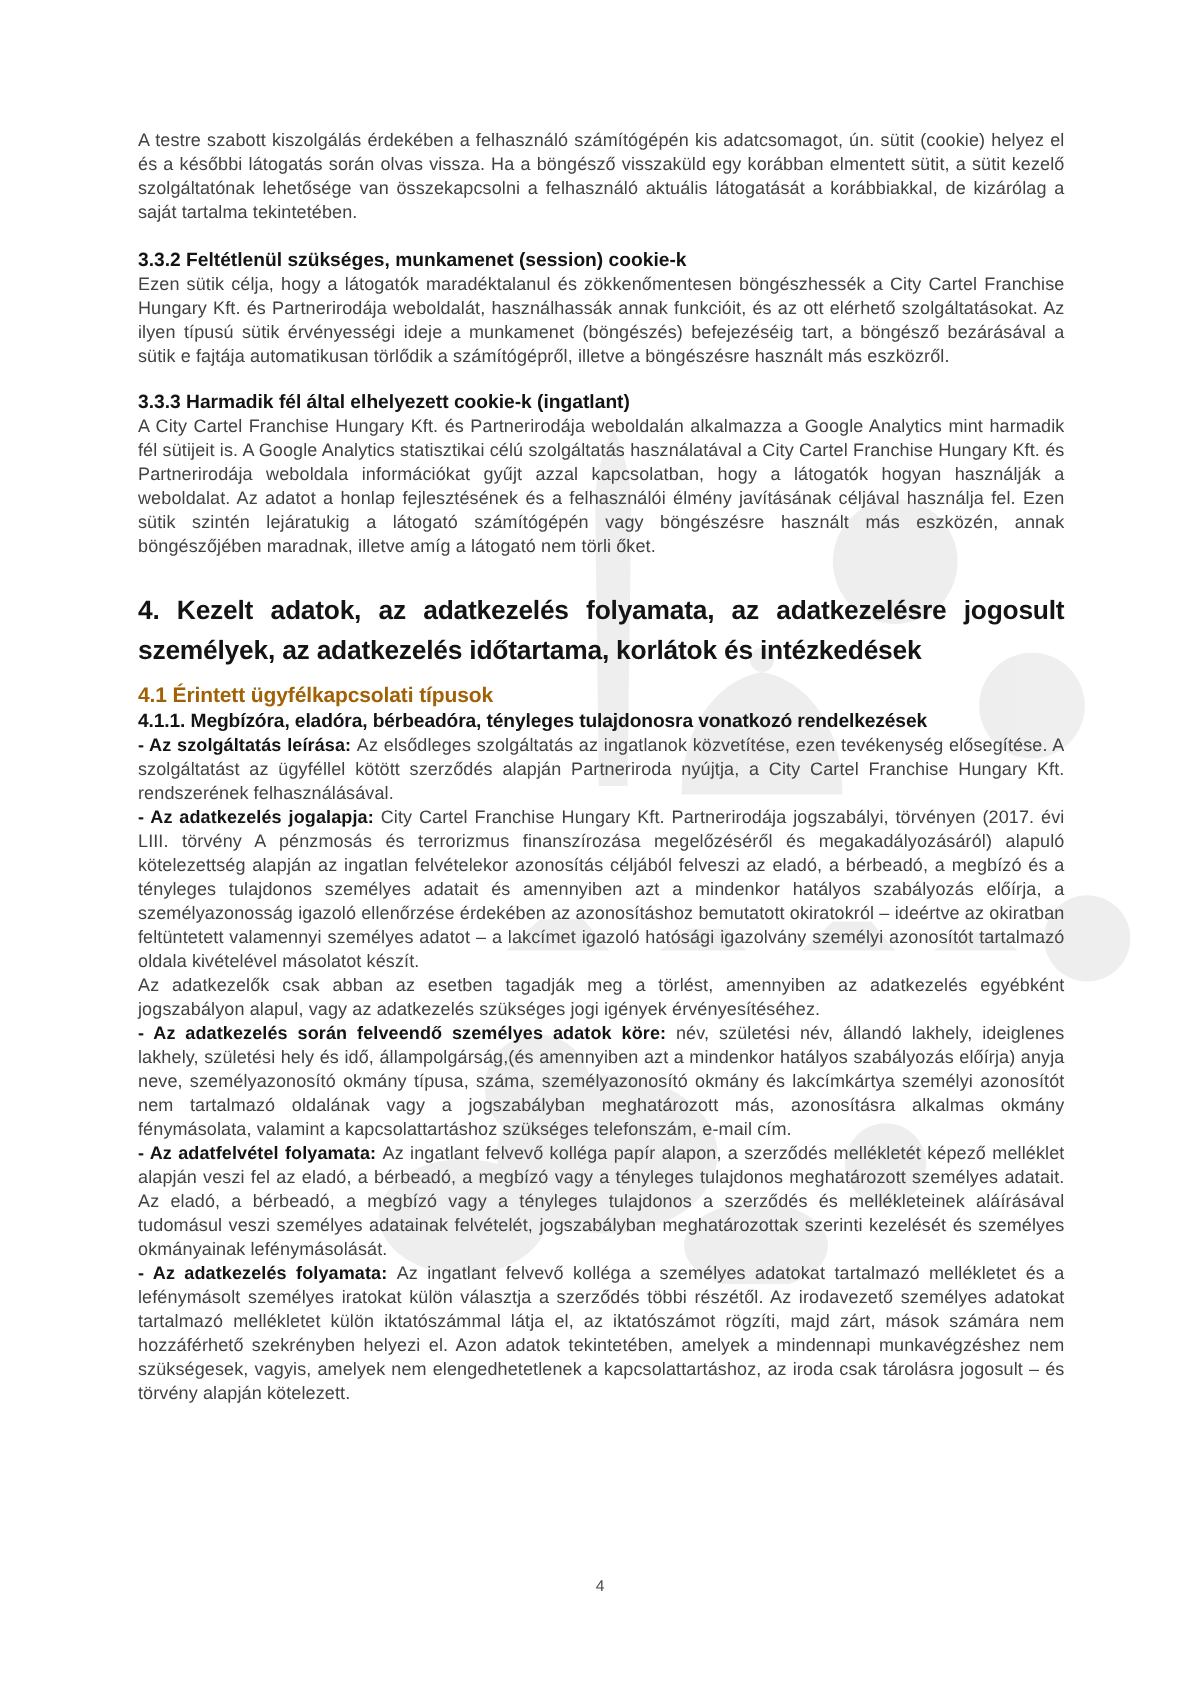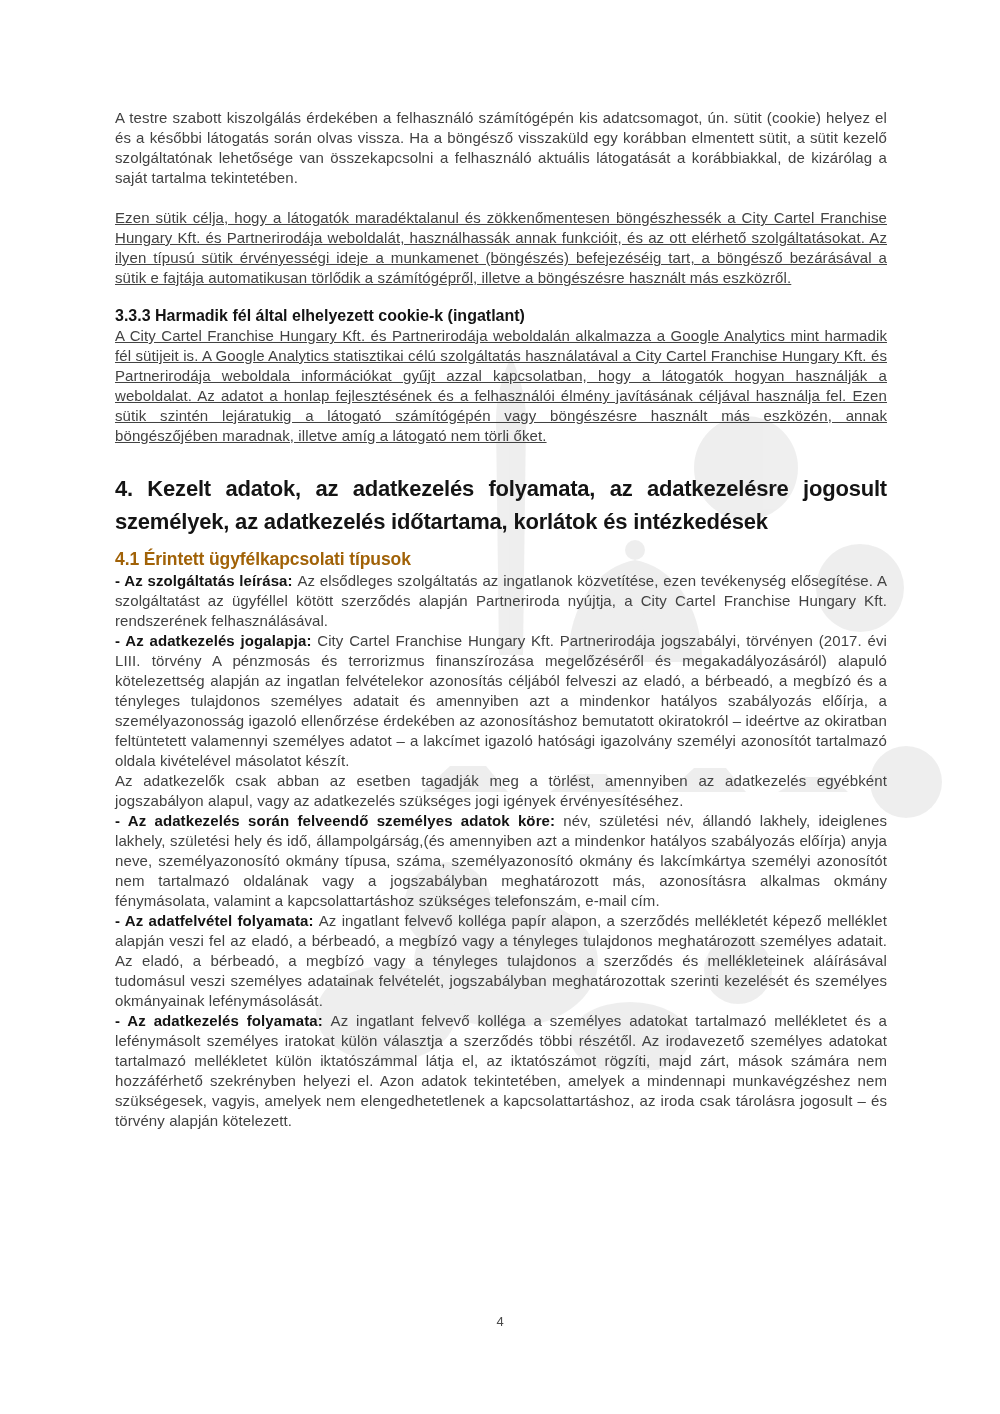--- a/index.html
+++ b/index.html
@@ -35,21 +35,21 @@
   .intro{margin:0 0 20px 0;}
   .sec-heading{
     font-size:16px;
     line-height:20px;
     font-weight:700;
     color:#141414;
     margin:0;
     text-align:left;
     letter-spacing:0;
   }
-  .sec-body{margin:0 0 18px 0;text-decoration:underline;}
+  .sec-body{margin:0 0 18px 0;}
   .chapter-heading{
     font-size:22px;
     line-height:33px;
     font-weight:700;
     color:#141414;
     margin:26px 0 10px 0;
     text-align:justify;
     letter-spacing:-0.2px;
   }
   .section-heading{
@@ -111,28 +111,30 @@
       <ellipse cx="206" cy="612" rx="92" ry="66"></ellipse>
       <ellipse cx="86" cy="664" rx="70" ry="48"></ellipse>
       <ellipse cx="330" cy="688" rx="60" ry="36"></ellipse>
     </g>
   </svg>
 
   <div class="content">
 
     <p class="intro">A testre szabott kiszolgálás érdekében a felhasználó számítógépén kis adatcsomagot, ún. sütit (cookie) helyez el és a későbbi látogatás során olvas vissza. Ha a böngésző visszaküld egy korábban elmentett sütit, a sütit kezelő szolgáltatónak lehetősége van összekapcsolni a felhasználó aktuális látogatását a korábbiakkal, de kizárólag a saját tartalma tekintetében.</p>
 
+    <h3 class="sec-heading">3.3.2 Feltétlenül szükséges, munkamenet (session) cookie-k</h3>
     <p class="sec-body">Ezen sütik célja, hogy a látogatók maradéktalanul és zökkenőmentesen böngészhessék a City Cartel Franchise Hungary Kft. és Partnerirodája weboldalát, használhassák annak funkcióit, és az ott elérhető szolgáltatásokat. Az ilyen típusú sütik érvényességi ideje a munkamenet (böngészés) befejezéséig tart, a böngésző bezárásával a sütik e fajtája automatikusan törlődik a számítógépről, illetve a böngészésre használt más eszközről.</p>
 
     <h3 class="sec-heading">3.3.3 Harmadik fél által elhelyezett cookie-k (ingatlant)</h3>
     <p class="sec-body">A City Cartel Franchise Hungary Kft. és Partnerirodája weboldalán alkalmazza a Google Analytics mint harmadik fél sütijeit is. A Google Analytics statisztikai célú szolgáltatás használatával a City Cartel Franchise Hungary Kft. és Partnerirodája weboldala információkat gyűjt azzal kapcsolatban, hogy a látogatók hogyan használják a weboldalat. Az adatot a honlap fejlesztésének és a felhasználói élmény javításának céljával használja fel. Ezen sütik szintén lejáratukig a látogató számítógépén vagy böngészésre használt más eszközén, annak böngészőjében maradnak, illetve amíg a látogató nem törli őket.</p>
 
     <h1 class="chapter-heading">4. Kezelt adatok, az adatkezelés folyamata, az adatkezelésre jogosult személyek, az adatkezelés időtartama, korlátok és intézkedések</h1>
 
     <h2 class="section-heading">4.1 Érintett ügyfélkapcsolati típusok</h2>
+    <h3 class="subsection-heading">4.1.1.  Megbízóra, eladóra, bérbeadóra, tényleges tulajdonosra vonatkozó rendelkezések</h3>
 
     <div class="paragraph-list">
   <p><b>- Az szolgáltatás leírása: </b><span>Az elsődleges szolgáltatás az ingatlanok közvetítése, ezen tevékenység elősegítése. A szolgáltatást az ügyféllel kötött szerződés alapján Partneriroda nyújtja, a City Cartel Franchise Hungary Kft. rendszerének felhasználásával.</span></p>
 
   <p><b>- Az adatkezelés jogalapja: </b><span>City Cartel Franchise Hungary Kft. Partnerirodája jogszabályi, törvényen (2017. évi LIII. törvény A pénzmosás és terrorizmus finanszírozása megelőzéséről és megakadályozásáról) alapuló kötelezettség alapján az ingatlan felvételekor azonosítás céljából felveszi az eladó, a bérbeadó, a megbízó és a tényleges tulajdonos személyes adatait és amennyiben azt a mindenkor hatályos szabályozás előírja, a személyazonosság igazoló ellenőrzése érdekében az azonosításhoz bemutatott okiratokról – ideértve az okiratban feltüntetett valamennyi személyes adatot – a lakcímet igazoló hatósági igazolvány személyi azonosítót tartalmazó oldala kivételével másolatot készít.</span></p>
 
 
   <p><span>Az adatkezelők csak abban az esetben tagadják meg a törlést, amennyiben az adatkezelés egyébként jogszabályon alapul, vagy az adatkezelés szükséges jogi igények érvényesítéséhez.</span></p>
 
 

